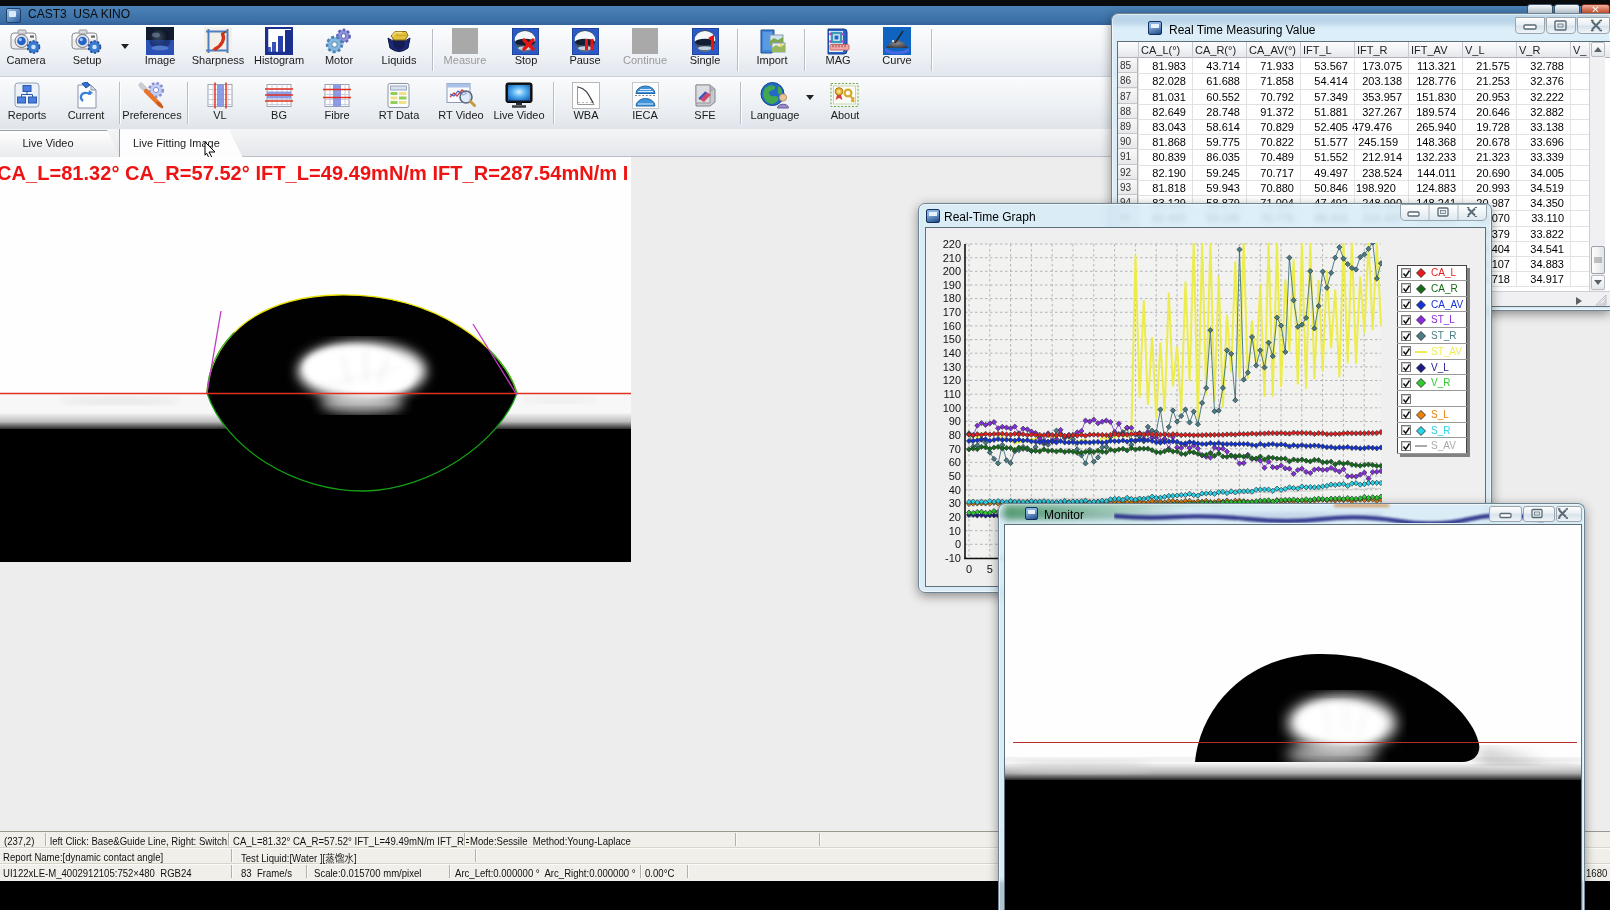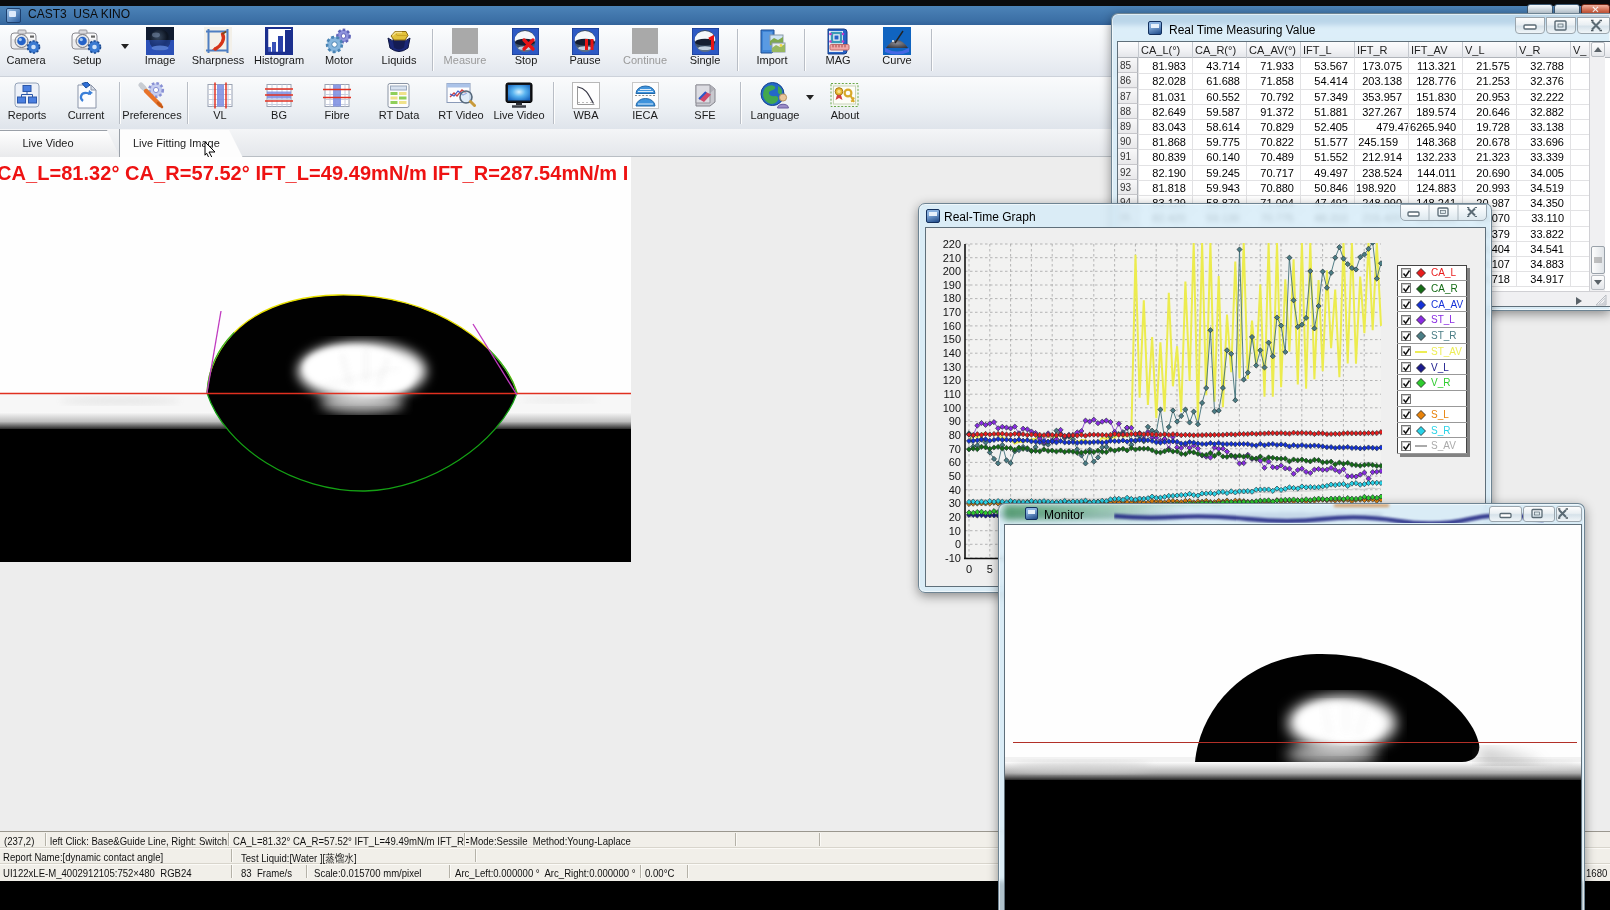--- a/index.html
+++ b/index.html
@@ -481,54 +481,54 @@
       <div class="num" style="left:130px;top:48.5px;width:46px">70.792</div>
       <div class="num" style="left:184px;top:48.5px;width:46px">57.349</div>
       <div class="num" style="left:238px;top:48.5px;width:46px">353.957</div>
       <div class="num" style="left:292px;top:48.5px;width:46px">151.830</div>
       <div class="num" style="left:346px;top:48.5px;width:46px">20.953</div>
       <div class="num" style="left:400px;top:48.5px;width:46px">32.222</div>
       <div class="ab" style="left:20px;top:61.7px;width:452px;height:1px;background:#e2e2e4"></div>
       <div class="ab" style="left:0;top:61.7px;width:20px;height:15.23px;background:linear-gradient(180deg,#f8f8f9,#e8e8ea);border-bottom:1px solid #c6c6ca;border-right:1px solid #b0b4ba"></div>
       <div class="cell" style="left:2px;top:63.7px;font-size:10px;color:#333">88</div>
       <div class="num" style="left:22px;top:63.7px;width:46px">82.649</div>
-      <div class="num" style="left:76px;top:63.7px;width:46px">59.587</div>
+      <div class="num" style="left:76px;top:63.7px;width:46px">28.748</div>
       <div class="num" style="left:130px;top:63.7px;width:46px">91.372</div>
       <div class="num" style="left:184px;top:63.7px;width:46px">51.881</div>
       <div class="num" style="left:238px;top:63.7px;width:46px">327.267</div>
       <div class="num" style="left:292px;top:63.7px;width:46px">189.574</div>
       <div class="num" style="left:346px;top:63.7px;width:46px">20.646</div>
       <div class="num" style="left:400px;top:63.7px;width:46px">32.882</div>
       <div class="ab" style="left:20px;top:76.9px;width:452px;height:1px;background:#e2e2e4"></div>
       <div class="ab" style="left:0;top:76.9px;width:20px;height:15.23px;background:linear-gradient(180deg,#f8f8f9,#e8e8ea);border-bottom:1px solid #c6c6ca;border-right:1px solid #b0b4ba"></div>
       <div class="cell" style="left:2px;top:78.9px;font-size:10px;color:#333">89</div>
       <div class="num" style="left:22px;top:78.9px;width:46px">83.043</div>
       <div class="num" style="left:76px;top:78.9px;width:46px">58.614</div>
       <div class="num" style="left:130px;top:78.9px;width:46px">70.829</div>
       <div class="num" style="left:184px;top:78.9px;width:46px">52.405</div>
-      <div class="num" style="left:252px;top:78.9px;width:46px">479.476</div>
+      <div class="num" style="left:228px;top:78.9px;width:46px">479.476</div>
       <div class="num" style="left:292px;top:78.9px;width:46px">265.940</div>
       <div class="num" style="left:346px;top:78.9px;width:46px">19.728</div>
       <div class="num" style="left:400px;top:78.9px;width:46px">33.138</div>
       <div class="ab" style="left:20px;top:92.2px;width:452px;height:1px;background:#e2e2e4"></div>
       <div class="ab" style="left:0;top:92.2px;width:20px;height:15.23px;background:linear-gradient(180deg,#f8f8f9,#e8e8ea);border-bottom:1px solid #c6c6ca;border-right:1px solid #b0b4ba"></div>
       <div class="cell" style="left:2px;top:94.2px;font-size:10px;color:#333">90</div>
       <div class="num" style="left:22px;top:94.2px;width:46px">81.868</div>
       <div class="num" style="left:76px;top:94.2px;width:46px">59.775</div>
       <div class="num" style="left:130px;top:94.2px;width:46px">70.822</div>
       <div class="num" style="left:184px;top:94.2px;width:46px">51.577</div>
       <div class="num" style="left:238px;top:94.2px;width:42px">245.159</div>
       <div class="num" style="left:292px;top:94.2px;width:46px">148.368</div>
       <div class="num" style="left:346px;top:94.2px;width:46px">20.678</div>
       <div class="num" style="left:400px;top:94.2px;width:46px">33.696</div>
       <div class="ab" style="left:20px;top:107.4px;width:452px;height:1px;background:#e2e2e4"></div>
       <div class="ab" style="left:0;top:107.4px;width:20px;height:15.23px;background:linear-gradient(180deg,#f8f8f9,#e8e8ea);border-bottom:1px solid #c6c6ca;border-right:1px solid #b0b4ba"></div>
       <div class="cell" style="left:2px;top:109.4px;font-size:10px;color:#333">91</div>
       <div class="num" style="left:22px;top:109.4px;width:46px">80.839</div>
-      <div class="num" style="left:76px;top:109.4px;width:46px">60.140</div>
+      <div class="num" style="left:76px;top:109.4px;width:46px">86.035</div>
       <div class="num" style="left:130px;top:109.4px;width:46px">70.489</div>
       <div class="num" style="left:184px;top:109.4px;width:46px">51.552</div>
       <div class="num" style="left:238px;top:109.4px;width:46px">212.914</div>
       <div class="num" style="left:292px;top:109.4px;width:46px">132.233</div>
       <div class="num" style="left:346px;top:109.4px;width:46px">21.323</div>
       <div class="num" style="left:400px;top:109.4px;width:46px">33.339</div>
       <div class="ab" style="left:20px;top:122.6px;width:452px;height:1px;background:#e2e2e4"></div>
       <div class="ab" style="left:0;top:122.6px;width:20px;height:15.23px;background:linear-gradient(180deg,#f8f8f9,#e8e8ea);border-bottom:1px solid #c6c6ca;border-right:1px solid #b0b4ba"></div>
       <div class="cell" style="left:2px;top:124.6px;font-size:10px;color:#333">92</div>
       <div class="num" style="left:22px;top:124.6px;width:46px">82.190</div>

